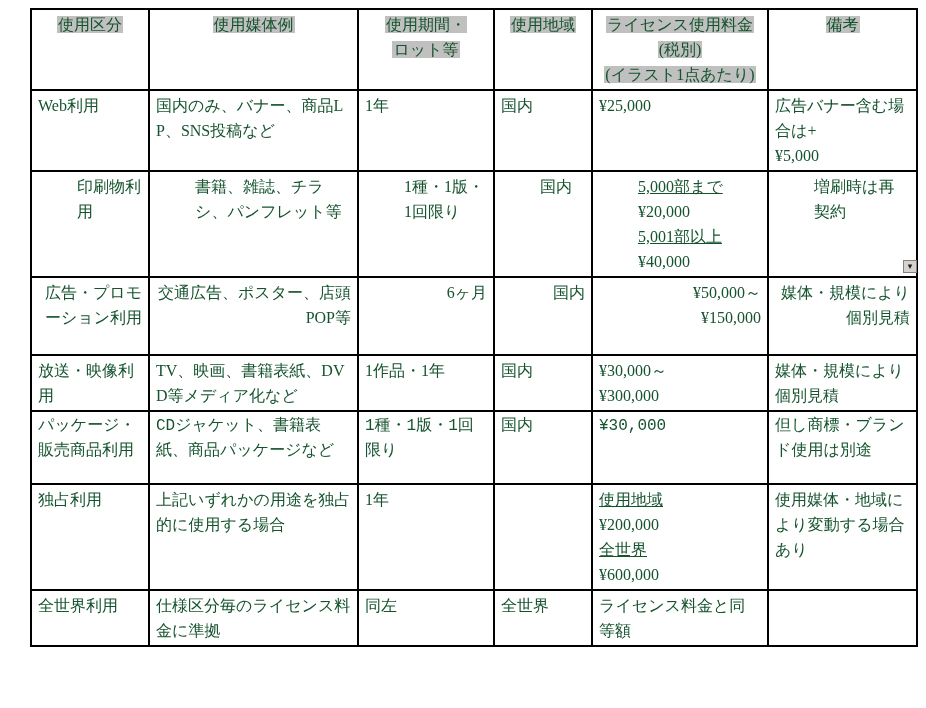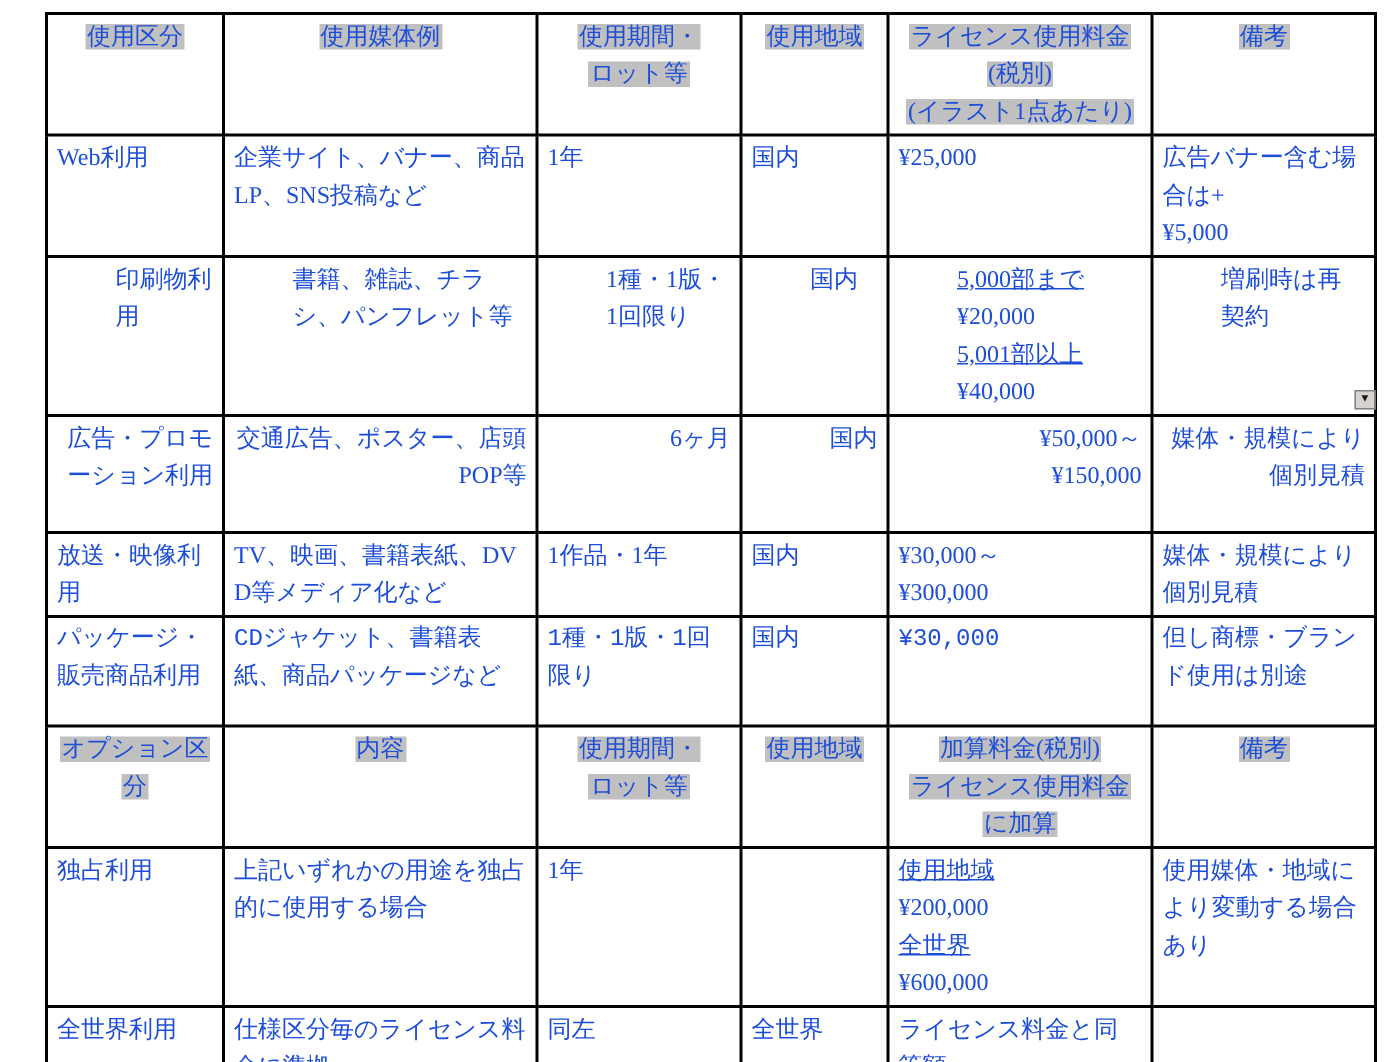--- a/index.html
+++ b/index.html
@@ -9,21 +9,21 @@
     -webkit-font-smoothing:none;
   }
   table.doc-table{
     position:absolute;left:30px;top:8px;width:886px;
     border-collapse:collapse;table-layout:fixed;
   }
   table.doc-table td{
     border:2px solid #000000;
     vertical-align:top;
     padding:2px 6px;
-    font-size:16px;line-height:25px;color:#1d4ed8;
+    font-size:16px;line-height:25px;color:#14532d;
     overflow:hidden;word-break:break-all;
   }
   td.hdr{text-align:center;}
   .cellspan{white-space:pre-wrap;}
   .hl{background:#c0c0c0;padding:0 1px;box-decoration-break:clone;-webkit-box-decoration-break:clone;}
   .lines div{white-space:pre-wrap;}
   .u{text-decoration:underline;}
   
   tr.r0 td{height:71px;}
   tr.r1 td{height:69px;}
@@ -60,21 +60,21 @@
       <td class="hdr"><span class="cellspan hl">使用媒体例</span></td>
       <td class="hdr"><span class="cellspan hl">使用期間・
 ロット等</span></td>
       <td class="hdr"><span class="cellspan hl">使用地域</span></td>
       <td class="hdr"><span class="cellspan hl">ライセンス使用料金(税別)
 (イラスト1点あたり)</span></td>
       <td class="hdr"><span class="cellspan hl">備考</span></td>
     </tr>
     <tr class="r1">
       <td><span class="cellspan">Web利用</span></td>
-      <td><span class="cellspan">企業サイト、バナー、商品LP、SNS投稿など</span></td>
+      <td><span class="cellspan">国内のみ、バナー、商品LP、SNS投稿など</span></td>
       <td><span class="cellspan">1年</span></td>
       <td><span class="cellspan">国内</span></td>
       <td><span class="cellspan">¥25,000</span></td>
       <td><span class="cellspan">広告バナー含む場合は+
 ¥5,000</span></td>
     </tr>
     <tr class="r2">
       <td><span class="cellspan">印刷物利用</span></td>
       <td><span class="cellspan">書籍、雑誌、チラシ、パンフレット等</span></td>
       <td><span class="cellspan">1種・1版・1回限り</span></td>
@@ -108,30 +108,20 @@
       <td><span class="cellspan">媒体・規模により個別見積</span></td>
     </tr>
     <tr class="r5">
       <td><span class="cellspan">パッケージ・販売商品利用</span></td>
       <td><span class="cellspan">CDジャケット、書籍表紙、商品パッケージなど</span></td>
       <td><span class="cellspan">1種・1版・1回限り</span></td>
       <td><span class="cellspan">国内</span></td>
       <td><span class="cellspan">¥30,000</span></td>
       <td><span class="cellspan">但し商標・ブランド使用は別途</span></td>
     </tr>
-    <tr class="r6">
-      <td class="hdr"><span class="cellspan hl">オプション区分</span></td>
-      <td class="hdr"><span class="cellspan hl">内容</span></td>
-      <td class="hdr"><span class="cellspan hl">使用期間・
-ロット等</span></td>
-      <td class="hdr"><span class="cellspan hl">使用地域</span></td>
-      <td class="hdr"><span class="cellspan hl">加算料金(税別)
-ライセンス使用料金に加算</span></td>
-      <td class="hdr"><span class="cellspan hl">備考</span></td>
-    </tr>
     <tr class="r7">
       <td><span class="cellspan">独占利用</span></td>
       <td><span class="cellspan">上記いずれかの用途を独占的に使用する場合</span></td>
       <td><span class="cellspan">1年</span></td>
       <td><span class="cellspan"></span></td>
       <td>
           <div class="lines">
             <div class="u">使用地域</div>
             <div>¥200,000</div>
             <div class="u">全世界</div>

